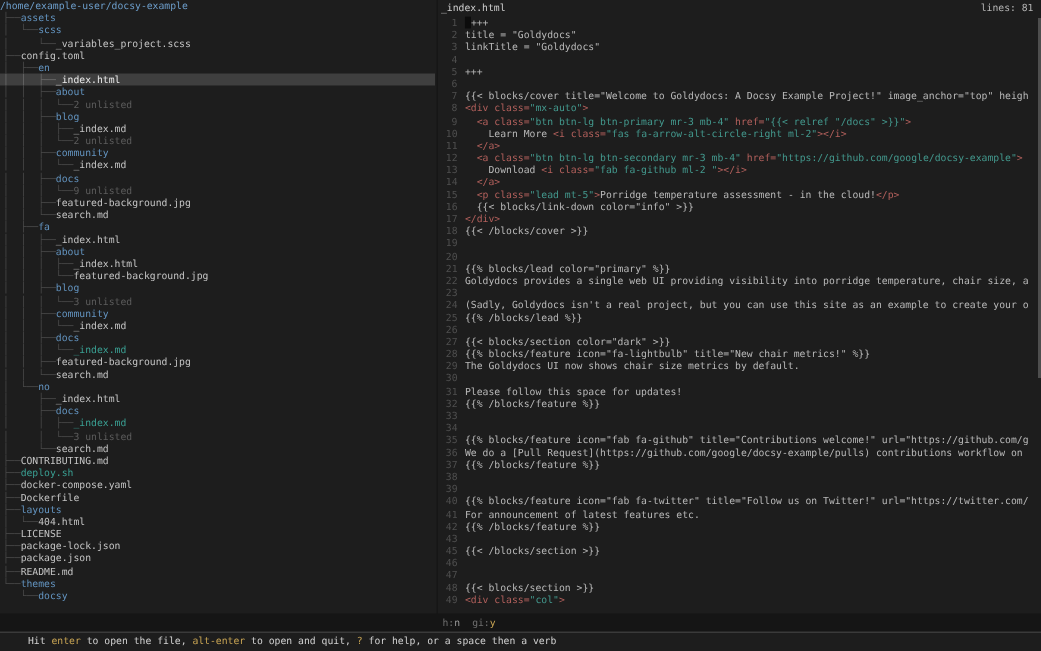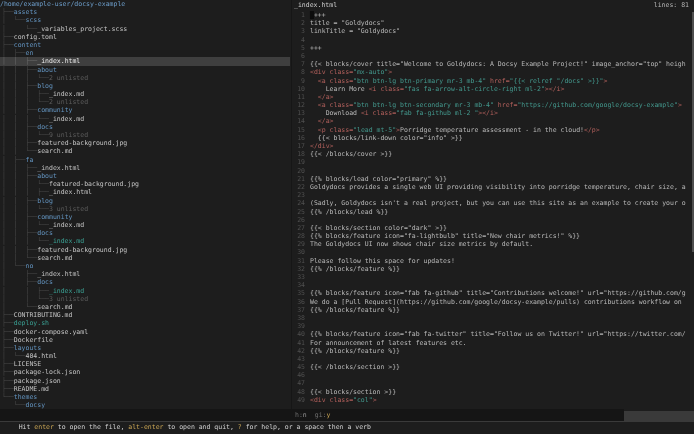--- a/index.html
+++ b/index.html
@@ -35,59 +35,58 @@
   .seg-t{color:#b3605c;}
   .seg-s{color:#43988d;}
   .seg-m{color:#0c0c0c;background:#0c0c0c;}
   .scrollbar-thumb{position:absolute;right:0;top:12px;width:3px;height:240px;background:#4e4e4e;}
   
   .status-bar{position:absolute;left:0;top:411px;width:694px;height:11px;background:#3a3a3a;
               color:#d2d2d2;white-space:pre;padding-left:3px;line-height:11px;}
   .seg-key{color:#c9a554;}
   .seg-plain{color:#d2d2d2;}
   
-  .input-line{position:absolute;left:0;top:409px;width:624px;height:12px;background:#151515;
+  .input-line{position:absolute;left:0;top:409px;width:694px;height:12px;background:#151515;
               white-space:pre;line-height:12px;color:#d6d6d6;text-align:right;}
   .flags{position:absolute;left:295px;top:0;}
   .flag{margin-right:8px;}
   .flag .f-label{color:#6e6e6e;}
   .flag .f-val-dim{color:#9a9a9a;}
   .flag .f-val-amber{color:#c9a554;}
 </style>
 </head>
 <body>
 
 <div class="app">
 
   <div class="left-pane">
     <div class="root-row">/home/example-user/docsy-example</div>
     <div>
         <div class="tree-row"><span class="branch">├──</span><span class="n-dir">assets</span></div>
         <div class="tree-row"><span class="branch">│  └──</span><span class="n-dir">scss</span></div>
         <div class="tree-row"><span class="branch">│     └──</span><span class="n-file">_variables_project.scss</span></div>
         <div class="tree-row"><span class="branch">├──</span><span class="n-file">config.toml</span></div>
-        <div class="tree-row"><span class="branch">├──</span><span class="n-dir">content</span></div>
         <div class="tree-row"><span class="branch">│  ├──</span><span class="n-dir">en</span></div>
         <div class="tree-row selected"><span class="branch">│  │  ├──</span><span class="n-file">_index.html</span></div>
         <div class="tree-row"><span class="branch">│  │  ├──</span><span class="n-dir">about</span></div>
         <div class="tree-row"><span class="branch">│  │  │  └──</span><span class="n-unlisted">2 unlisted</span></div>
         <div class="tree-row"><span class="branch">│  │  ├──</span><span class="n-dir">blog</span></div>
         <div class="tree-row"><span class="branch">│  │  │  ├──</span><span class="n-file">_index.md</span></div>
         <div class="tree-row"><span class="branch">│  │  │  └──</span><span class="n-unlisted">2 unlisted</span></div>
         <div class="tree-row"><span class="branch">│  │  ├──</span><span class="n-dir">community</span></div>
         <div class="tree-row"><span class="branch">│  │  │  └──</span><span class="n-file">_index.md</span></div>
         <div class="tree-row"><span class="branch">│  │  ├──</span><span class="n-dir">docs</span></div>
         <div class="tree-row"><span class="branch">│  │  │  └──</span><span class="n-unlisted">9 unlisted</span></div>
         <div class="tree-row"><span class="branch">│  │  ├──</span><span class="n-file">featured-background.jpg</span></div>
         <div class="tree-row"><span class="branch">│  │  └──</span><span class="n-file">search.md</span></div>
         <div class="tree-row"><span class="branch">│  ├──</span><span class="n-dir">fa</span></div>
         <div class="tree-row"><span class="branch">│  │  ├──</span><span class="n-file">_index.html</span></div>
         <div class="tree-row"><span class="branch">│  │  ├──</span><span class="n-dir">about</span></div>
+        <div class="tree-row"><span class="branch">│  │  │  ├──</span><span class="n-file">_index.html</span></div>
         <div class="tree-row"><span class="branch">│  │  │  └──</span><span class="n-file">featured-background.jpg</span></div>
-        <div class="tree-row"><span class="branch">│  │  │  ├──</span><span class="n-file">_index.html</span></div>
         <div class="tree-row"><span class="branch">│  │  ├──</span><span class="n-dir">blog</span></div>
         <div class="tree-row"><span class="branch">│  │  │  └──</span><span class="n-unlisted">3 unlisted</span></div>
         <div class="tree-row"><span class="branch">│  │  ├──</span><span class="n-dir">community</span></div>
         <div class="tree-row"><span class="branch">│  │  │  └──</span><span class="n-file">_index.md</span></div>
         <div class="tree-row"><span class="branch">│  │  ├──</span><span class="n-dir">docs</span></div>
         <div class="tree-row"><span class="branch">│  │  │  └──</span><span class="n-special">_index.md</span></div>
         <div class="tree-row"><span class="branch">│  │  ├──</span><span class="n-file">featured-background.jpg</span></div>
         <div class="tree-row"><span class="branch">│  │  └──</span><span class="n-file">search.md</span></div>
         <div class="tree-row"><span class="branch">│  └──</span><span class="n-dir">no</span></div>
         <div class="tree-row"><span class="branch">│     ├──</span><span class="n-file">_index.html</span></div>

